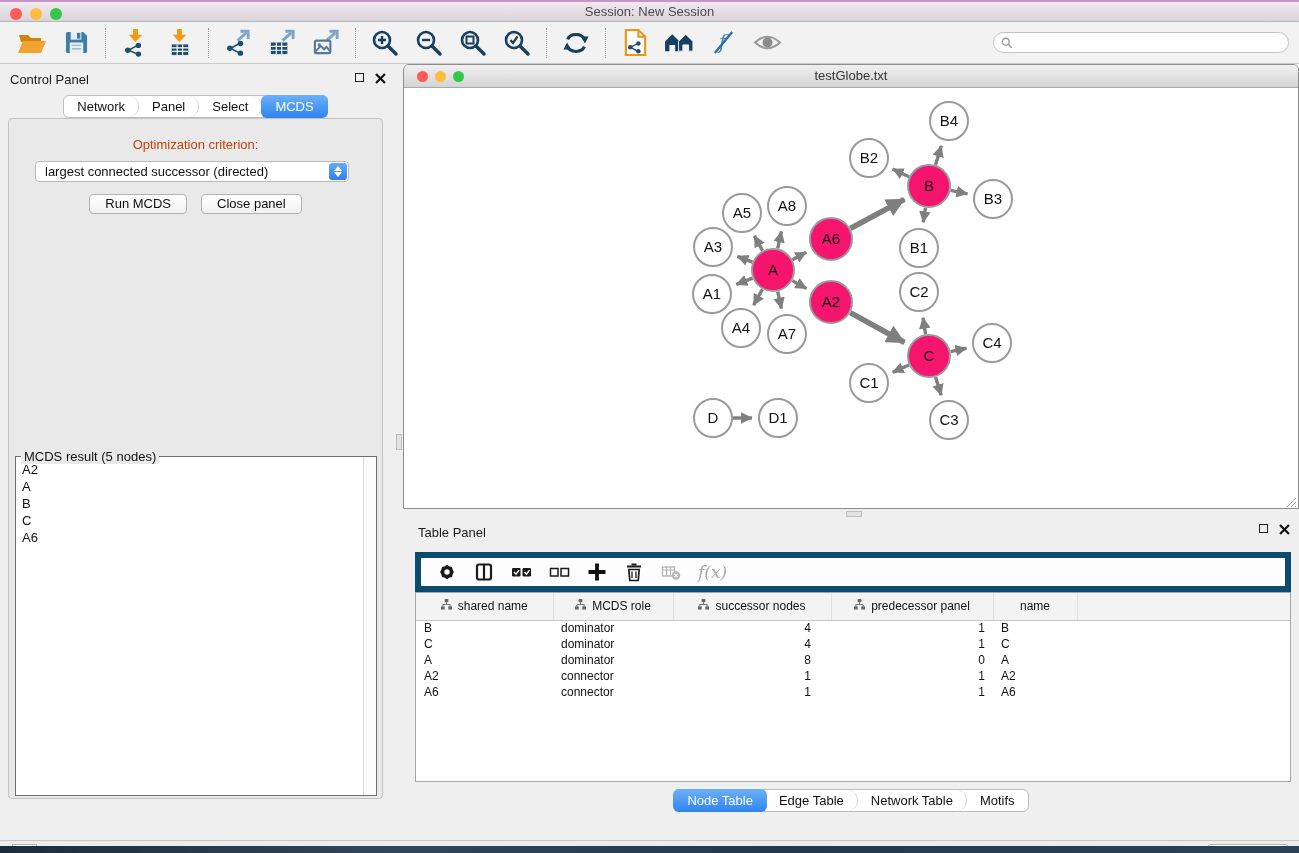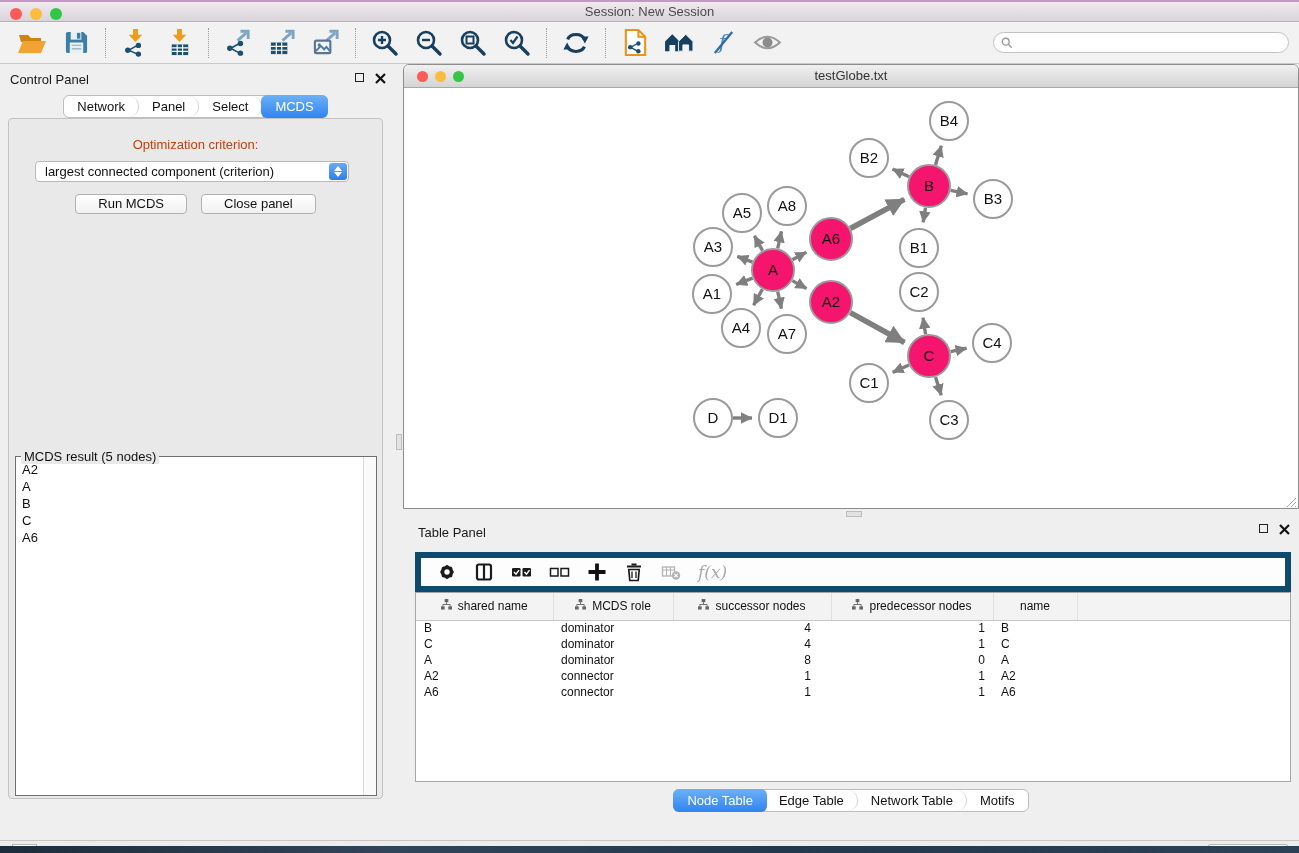--- a/index.html
+++ b/index.html
@@ -36,21 +36,21 @@
     background:#e9e9e9; border:1px solid #c2c2c2; border-radius:4px; }
   .opt-label { position:absolute; left:0; right:0; top:18px; text-align:center; font-size:13px; color:#c2410c; }
   .select { position:absolute; left:26px; top:42px; width:314px; height:21px; background:#fff;
     border:1px solid #b9b9b9; border-radius:4px; font-size:13px; line-height:19px; padding-left:9px; color:#111; }
   .stepper { position:absolute; right:1px; top:1px; bottom:1px; width:18px; border-radius:3px;
     background:linear-gradient(#66abf8,#2e7fe9); }
   .stepper::before, .stepper::after { content:""; position:absolute; left:5px; border-left:4px solid transparent; border-right:4px solid transparent; }
   .stepper::before { top:3px; border-bottom:5px solid #fff; }
   .stepper::after { bottom:3px; border-top:5px solid #fff; }
   .btn-row { position:absolute; left:0; right:0; top:75px; display:flex; justify-content:center; gap:14px; }
-  .btn { height:20px; padding:0 22px; font-size:13px; color:#111; background:linear-gradient(#ffffff,#f1f1f1);
+  .btn { height:20px; padding:0 15px; font-size:13px; color:#111; background:linear-gradient(#ffffff,#f1f1f1);
     border:1px solid #b2b2b2; border-radius:4px; line-height:18px; }
   .result { position:absolute; left:6px; top:337px; width:362px; height:340px; background:#fff; border:1px solid #6f6f6f; }
   .result-legend { position:absolute; top:-8px; left:5px; background:#e9e9e9; padding:0 3px; font-size:13px; color:#111; }
   .result-list { list-style:none; padding:4px 0 0 6px; font-size:13px; line-height:17px; color:#111; }
   .result-scroll { position:absolute; right:0; top:0; bottom:0; width:13px; background:#fafafa; border-left:1px solid #dadada; }
 
   
   .netwin { position:absolute; left:403px; top:64px; width:896px; height:445px; background:#fff;
     border:1px solid #8d8d8d; border-radius:6px 6px 0 0; }
   .nw-titlebar { height:23px; background:linear-gradient(#f0f0f0,#d4d4d4); border-bottom:1px solid #a8a8a8;
@@ -267,21 +267,21 @@
       </svg>
     <div class="cp-tabs-wrap"><div class="cp-tabs" id="cp-tabs">
           <span class="tabbtn">Network</span>
           <span class="tabbtn">Panel</span>
           <span class="tabbtn">Select</span>
           <span class="tabbtn active">MCDS</span>
         </div></div>
     <div class="cp-content">
       <div class="opt-label">Optimization criterion:</div>
       <div class="select">
-        <span>largest connected component (criterion)</span>
+        <span>largest connected successor (directed)</span>
         <span class="stepper"></span>
       </div>
       <div class="btn-row">
         <button class="btn">Run MCDS</button>
         <button class="btn">Close panel</button>
       </div>
       <div class="result">
         <span class="result-legend">MCDS result (5 nodes)</span>
         <ul class="result-list" id="result-list">
             <li>A2</li>
@@ -498,21 +498,21 @@
                     </svg></span>
                   <span>successor nodes</span>
                 </span></th>
               <th style="width: 162px;"><span class="hdr-inner">
                   <span><svg width="11" height="11" viewBox="0 0 12 12">
                       <rect x="4" y="0" width="4" height="3.5" fill="#666"></rect>
                       <path d="M6 3.5 V6 M2 6 h8 M2 6 v2 M10 6 v2" stroke="#666" fill="none"></path>
                       <rect x="0" y="8" width="4" height="3.5" fill="#666"></rect>
                       <rect x="8" y="8" width="4" height="3.5" fill="#666"></rect>
                     </svg></span>
-                  <span>predecessor nodes</span>
+                  <span>predecessor panel</span>
                 </span></th>
               <th style="width: 84px;"><span class="hdr-inner">
                   <span>name</span>
                 </span></th>
               <th></th>
             </tr>
           </thead>
           <tbody>
             <tr>
               <td style="text-align: left;">B</td>

